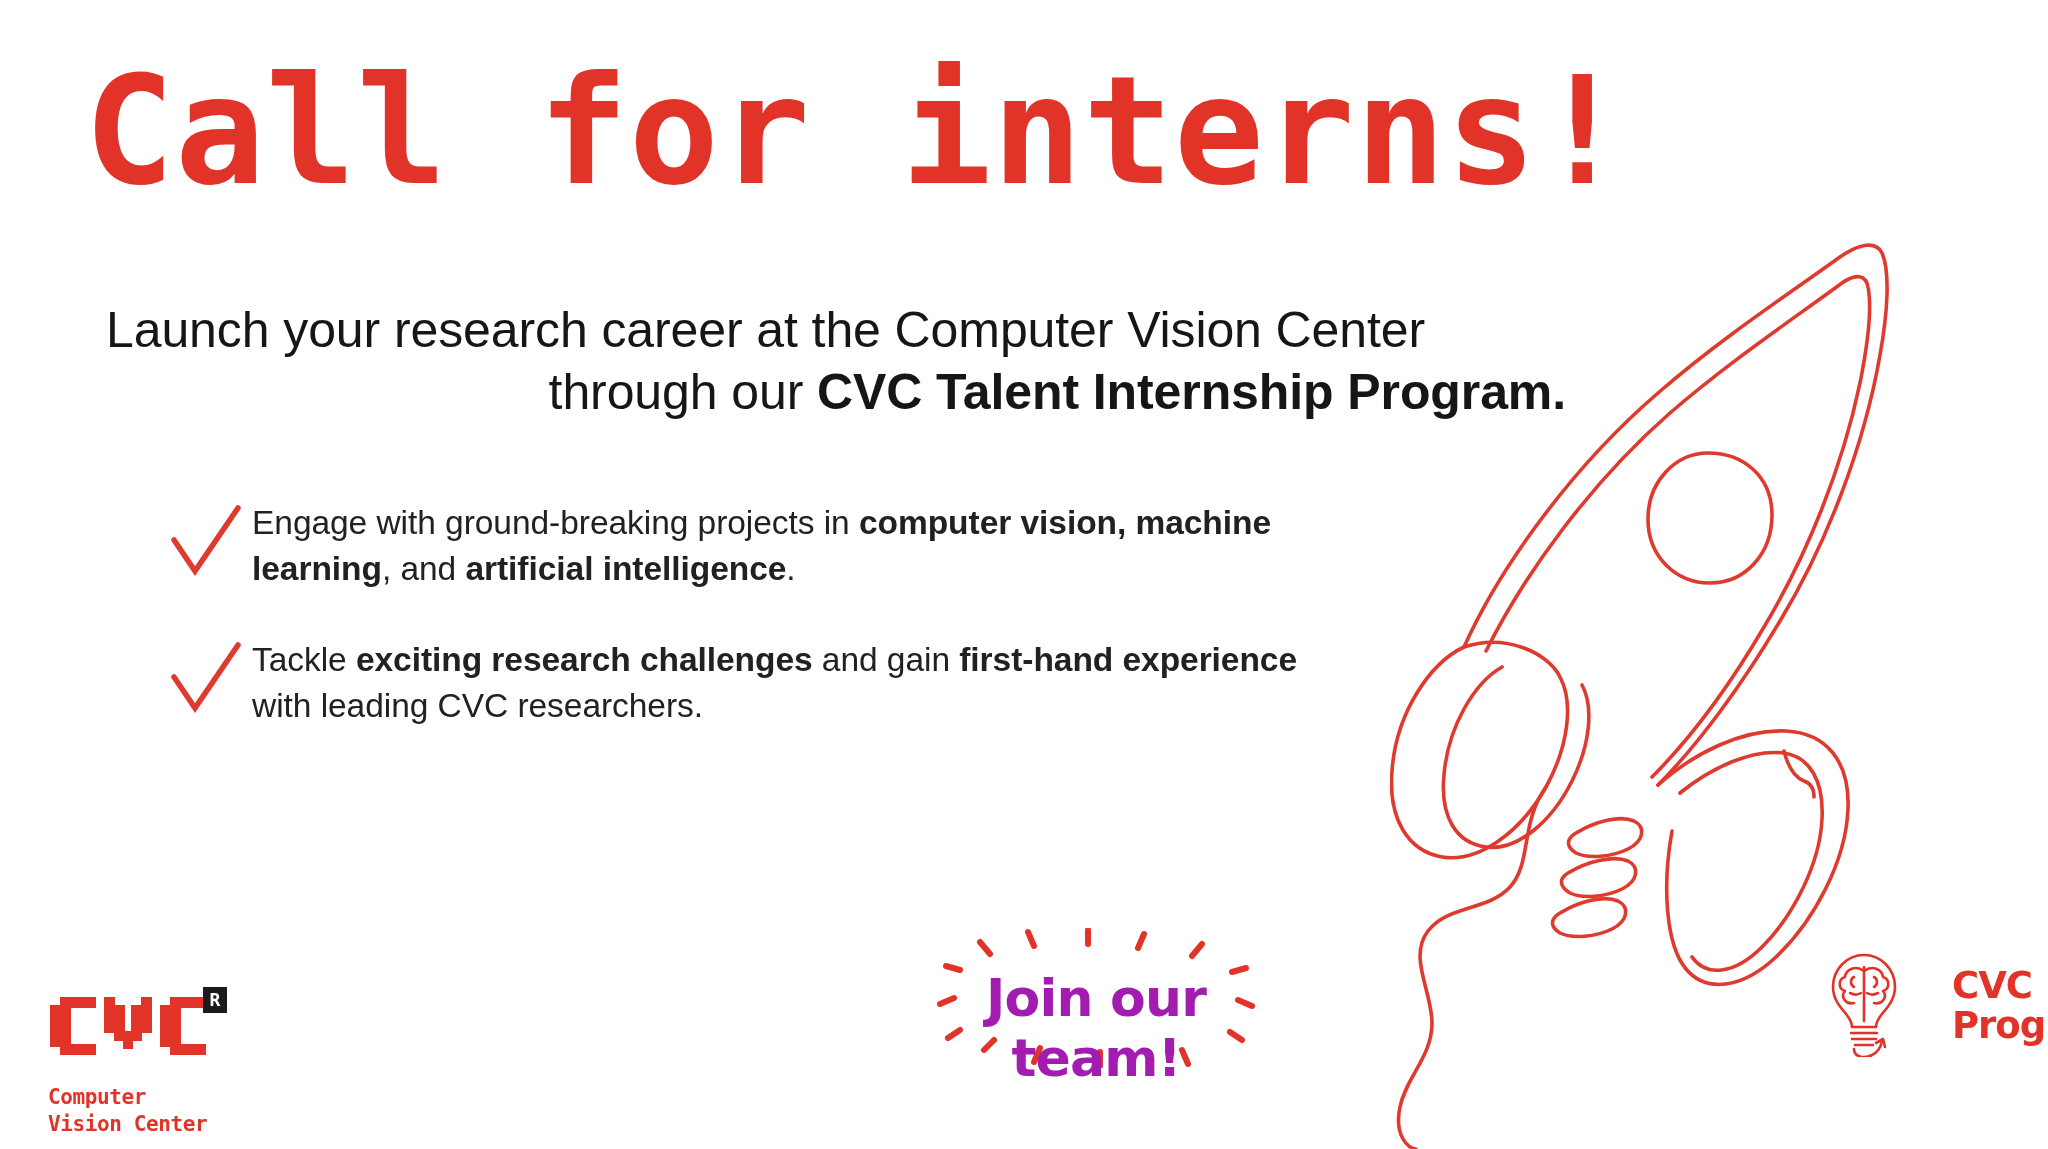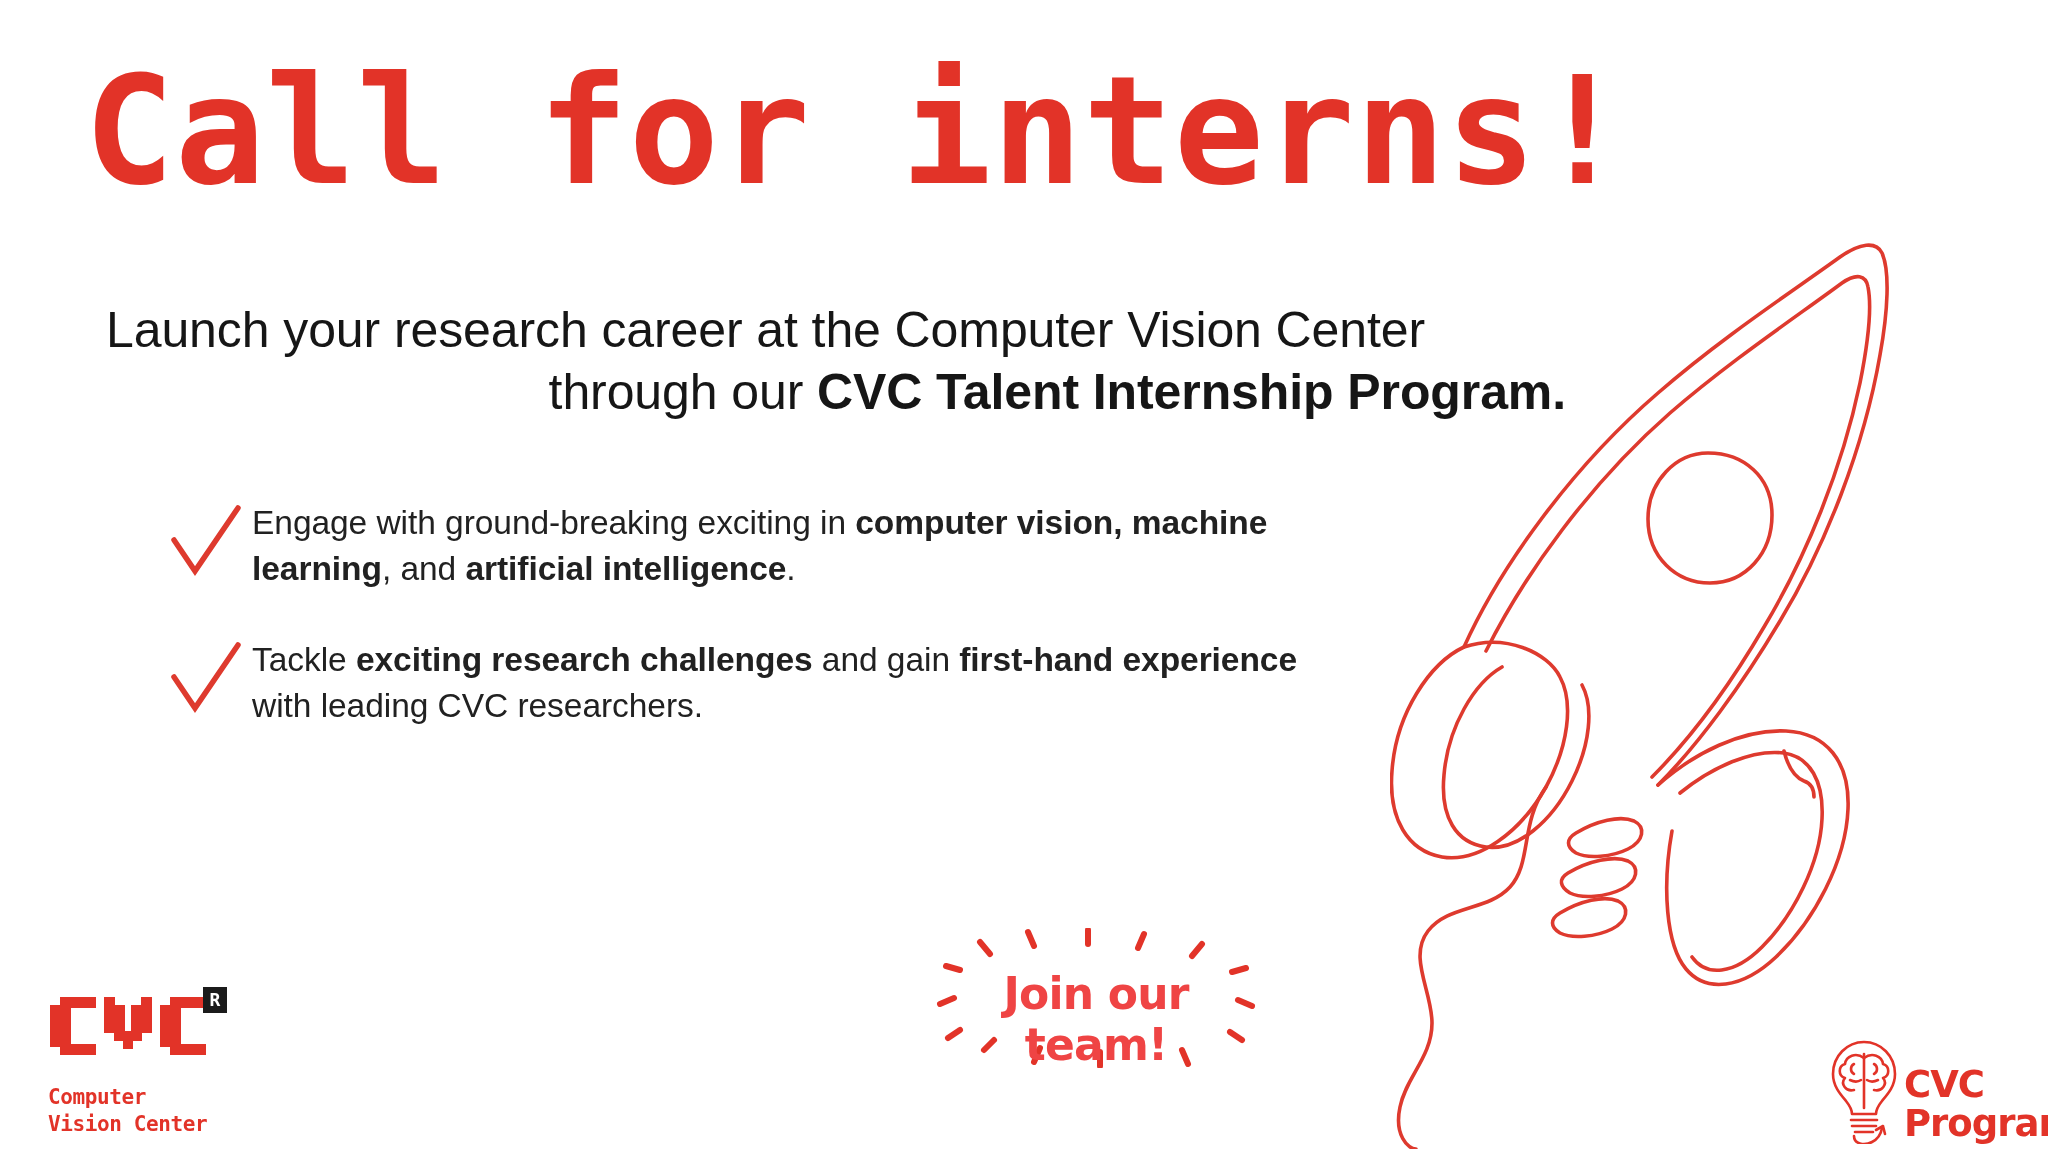--- a/index.html
+++ b/index.html
@@ -132,46 +132,47 @@
     height: 140px;
   }
   #join-badge .label {
     position: absolute;
     left: 0;
     top: 40px;
     width: 320px;
     text-align: center;
     font-family: "DejaVu Sans", sans-serif;
     font-weight: bold;
-    font-size: 44px;
+    font-size: 52px;
     letter-spacing: -0.8px;
-    color: #ef4444;
+    color: #a21caf;
   }
   #join-badge .rays { position: absolute; inset: 0; }
   #join-badge .rays svg { display: block; }
 
   
   #rocket {
     position: absolute;
     left: 1390px;
     top: 215px;
     width: 660px;
     height: 934px;
   }
   #rocket svg { display: block; width: 660px; height: 934px; }
 
   
   #talent-logo {
     position: absolute;
     left: 1828px;
-    top: 1024px;
+    top: 944px;
     width: 200px;
     height: 120px;
     display: flex;
-    align-items: flex-end;
+    align-items: center;
+    gap: 48px;
   }
   #talent-logo .bulb { flex: 0 0 72px; }
   #talent-logo .bulb svg { display: block; width: 72px; height: 106px; }
   #talent-logo .words {
     font-family: "DejaVu Sans", sans-serif;
     font-weight: bold;
     font-size: 37px;
     line-height: 1.07;
     color: #E23328;
     letter-spacing: -1px;
@@ -193,21 +194,21 @@
   </div>
 
   <div id="bullets">
 
     <div class="bullet">
       <span class="check">
         <svg viewBox="0 0 84 84" aria-hidden="true">
           <path d="M6 38 L27 69 L70 6" fill="none" stroke="#DE3A2E" stroke-width="5.5" stroke-linecap="round" stroke-linejoin="miter"></path>
         </svg>
       </span>
-      <span class="bullet-text" id="b0"><span>Engage with ground-breaking exciting in </span><b>computer vision, machine learning</b><span>, and </span><b>artificial intelligence</b><span>.</span></span>
+      <span class="bullet-text" id="b0"><span>Engage with ground-breaking projects in </span><b>computer vision, machine learning</b><span>, and </span><b>artificial intelligence</b><span>.</span></span>
     </div>
 
     <div class="bullet">
       <span class="check">
         <svg viewBox="0 0 84 84" aria-hidden="true">
           <path d="M6 38 L27 69 L70 6" fill="none" stroke="#DE3A2E" stroke-width="5.5" stroke-linecap="round" stroke-linejoin="miter"></path>
         </svg>
       </span>
       <span class="bullet-text" id="b1"><span>Tackle </span><b>exciting research challenges</b><span> and gain </span><b>first-hand experience</b><span> with leading CVC researchers.</span></span>
     </div>

